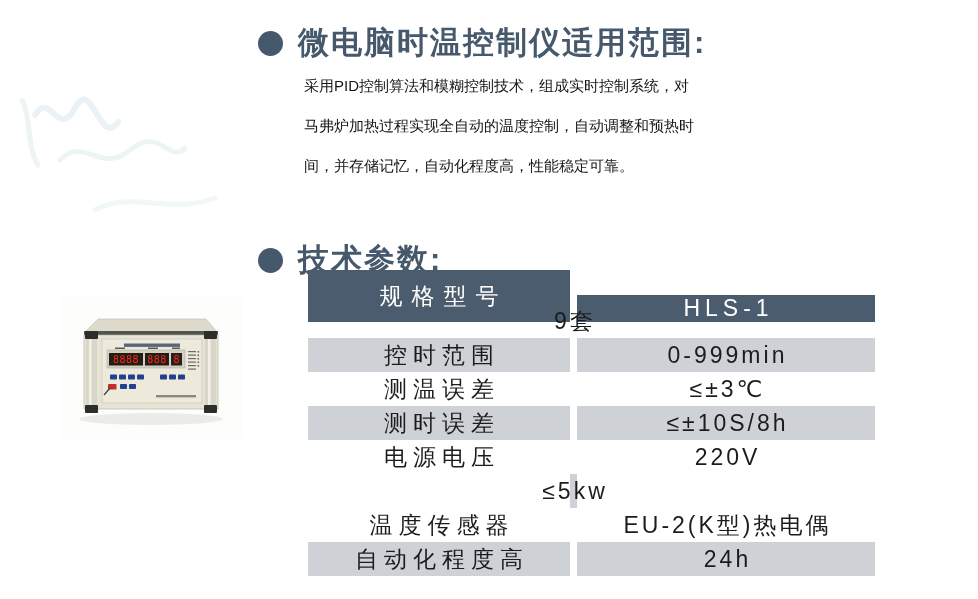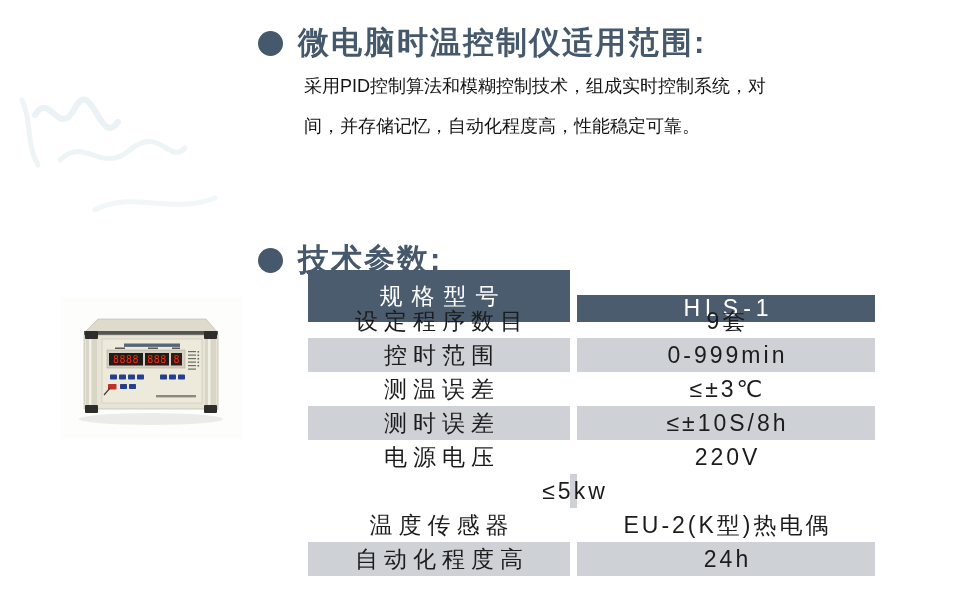--- a/index.html
+++ b/index.html
@@ -23,21 +23,21 @@
     background:#46586b;flex:0 0 25px;margin-right:15px;
   }
   .sec-title{
     font-size:31px;font-weight:bold;color:#46586b;
     letter-spacing:2px;white-space:nowrap;margin:0;
   }
 
   
   .para{
     position:absolute;left:304px;top:66px;width:650px;
-    font-size:18px;line-height:40px;color:#141414;
+    font-size:15px;line-height:40px;color:#141414;
   }
   .para div{white-space:nowrap;}
 
   
   .spec-table{position:absolute;left:308px;top:270px;width:567px;}
   .t-header,.t-row{
     display:grid;grid-template-columns:262px 7px 298px;height:34px;
   }
   .cell{
     display:flex;align-items:center;justify-content:center;
@@ -68,37 +68,37 @@
     <path d="M95,140 C130,120 170,145 215,128" fill="none" stroke="#f1f6f8" stroke-width="5" stroke-linecap="round"></path>
   </svg>
 
   <div class="heading-row h1">
     <span class="bullet"></span>
     <h1 class="sec-title">微电脑时温控制仪适用范围:</h1>
   </div>
 
   <div class="para">
     <div>采用PID控制算法和模糊控制技术，组成实时控制系统，对</div>
+    <div>马弗炉加热过程实现全自动的温度控制，自动调整和预热时</div>
     <div>间，并存储记忆，自动化程度高，性能稳定可靠。</div>
   </div>
 
   <div class="heading-row h2">
     <span class="bullet"></span>
     <h2 class="sec-title">技术参数:</h2>
   </div>
 
   <div class="spec-table">
     <div class="t-header">
       <div class="cell label">规格型号</div>
       <div class="cell-gap"></div>
       <div class="cell value">HLS-1</div>
     </div>
     <div class="t-body">
       <div class="t-row">
-        <div class="cell label">设定程序数目</div>
         <div class="cell-gap"></div>
         <div class="cell value">9套</div>
       </div>
       <div class="t-row">
         <div class="cell label">控时范围</div>
         <div class="cell-gap"></div>
         <div class="cell value">0-999min</div>
       </div>
       <div class="t-row">
         <div class="cell label">测温误差</div>

